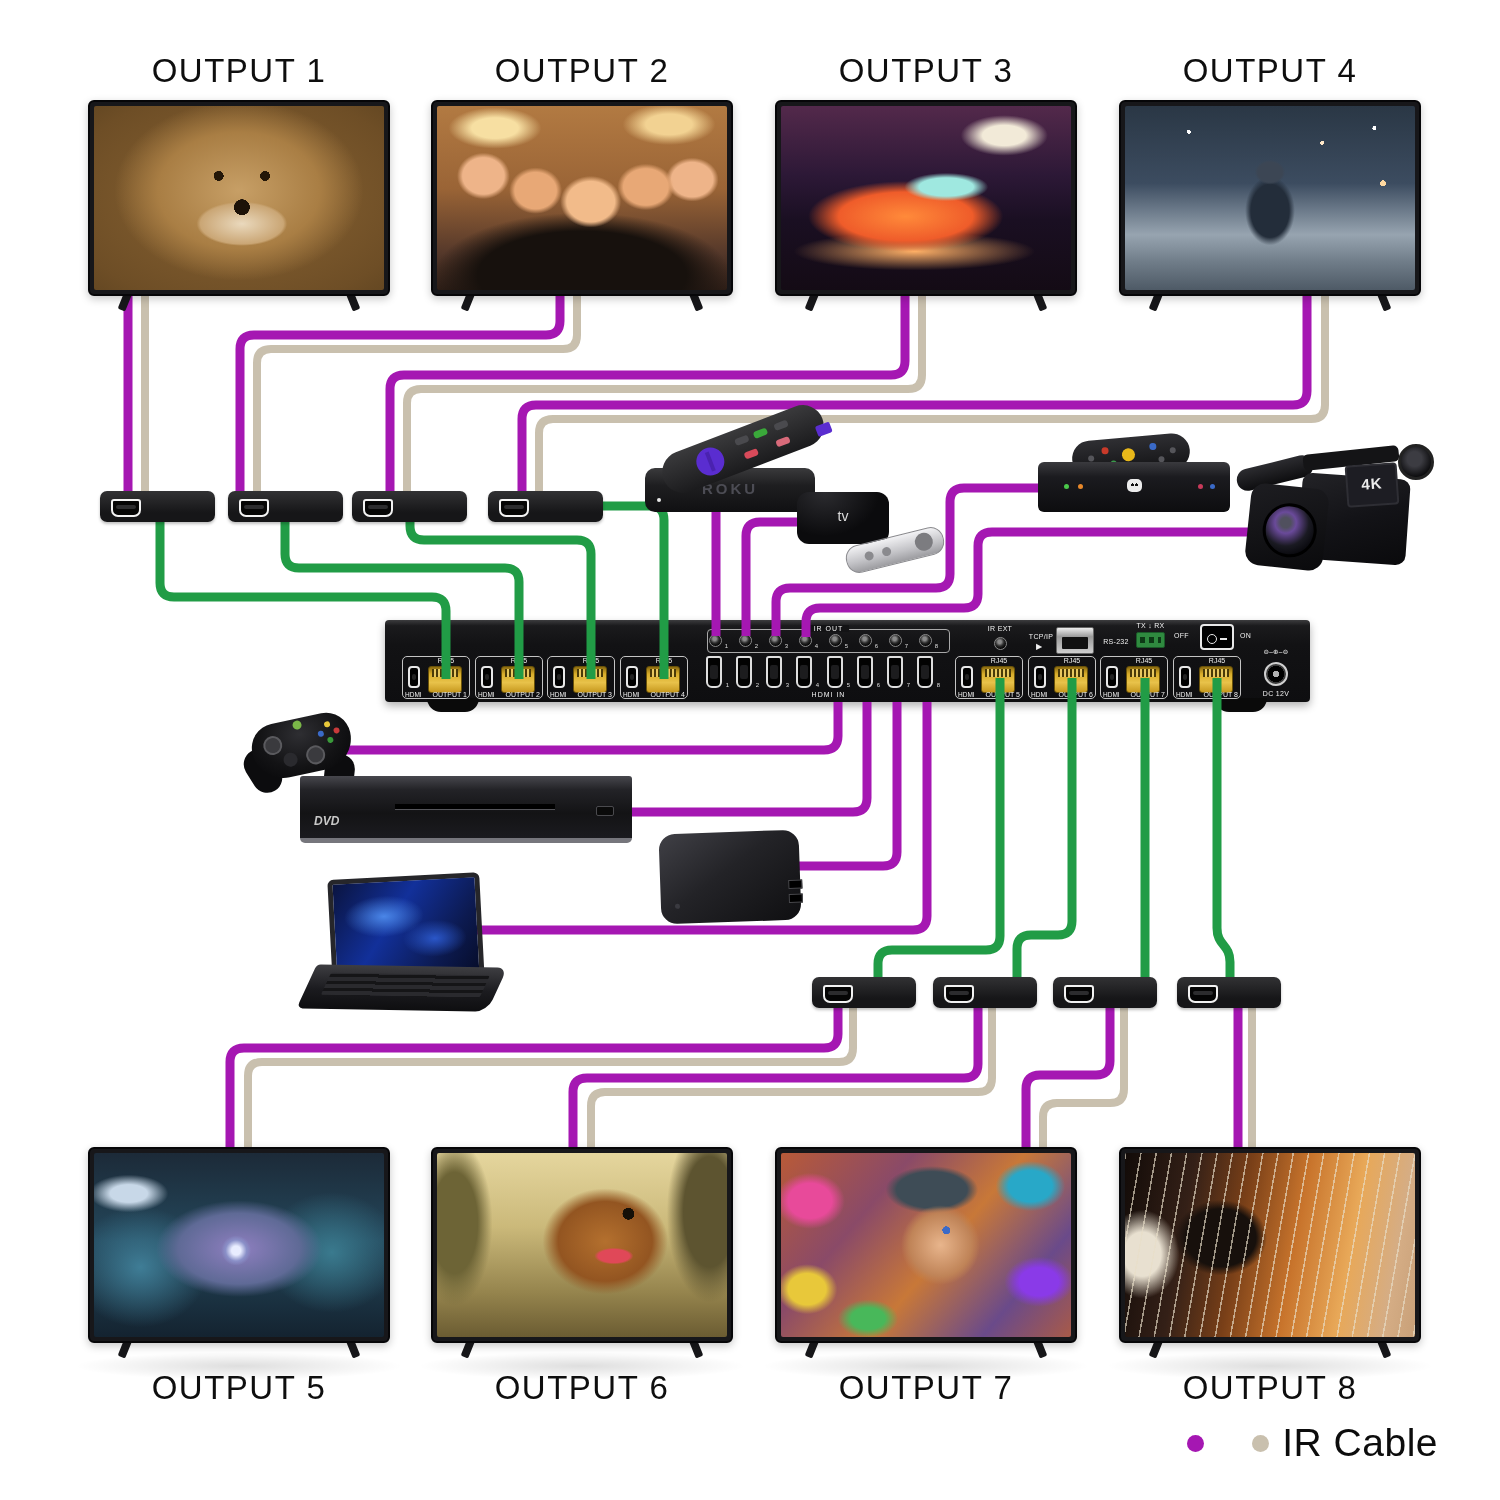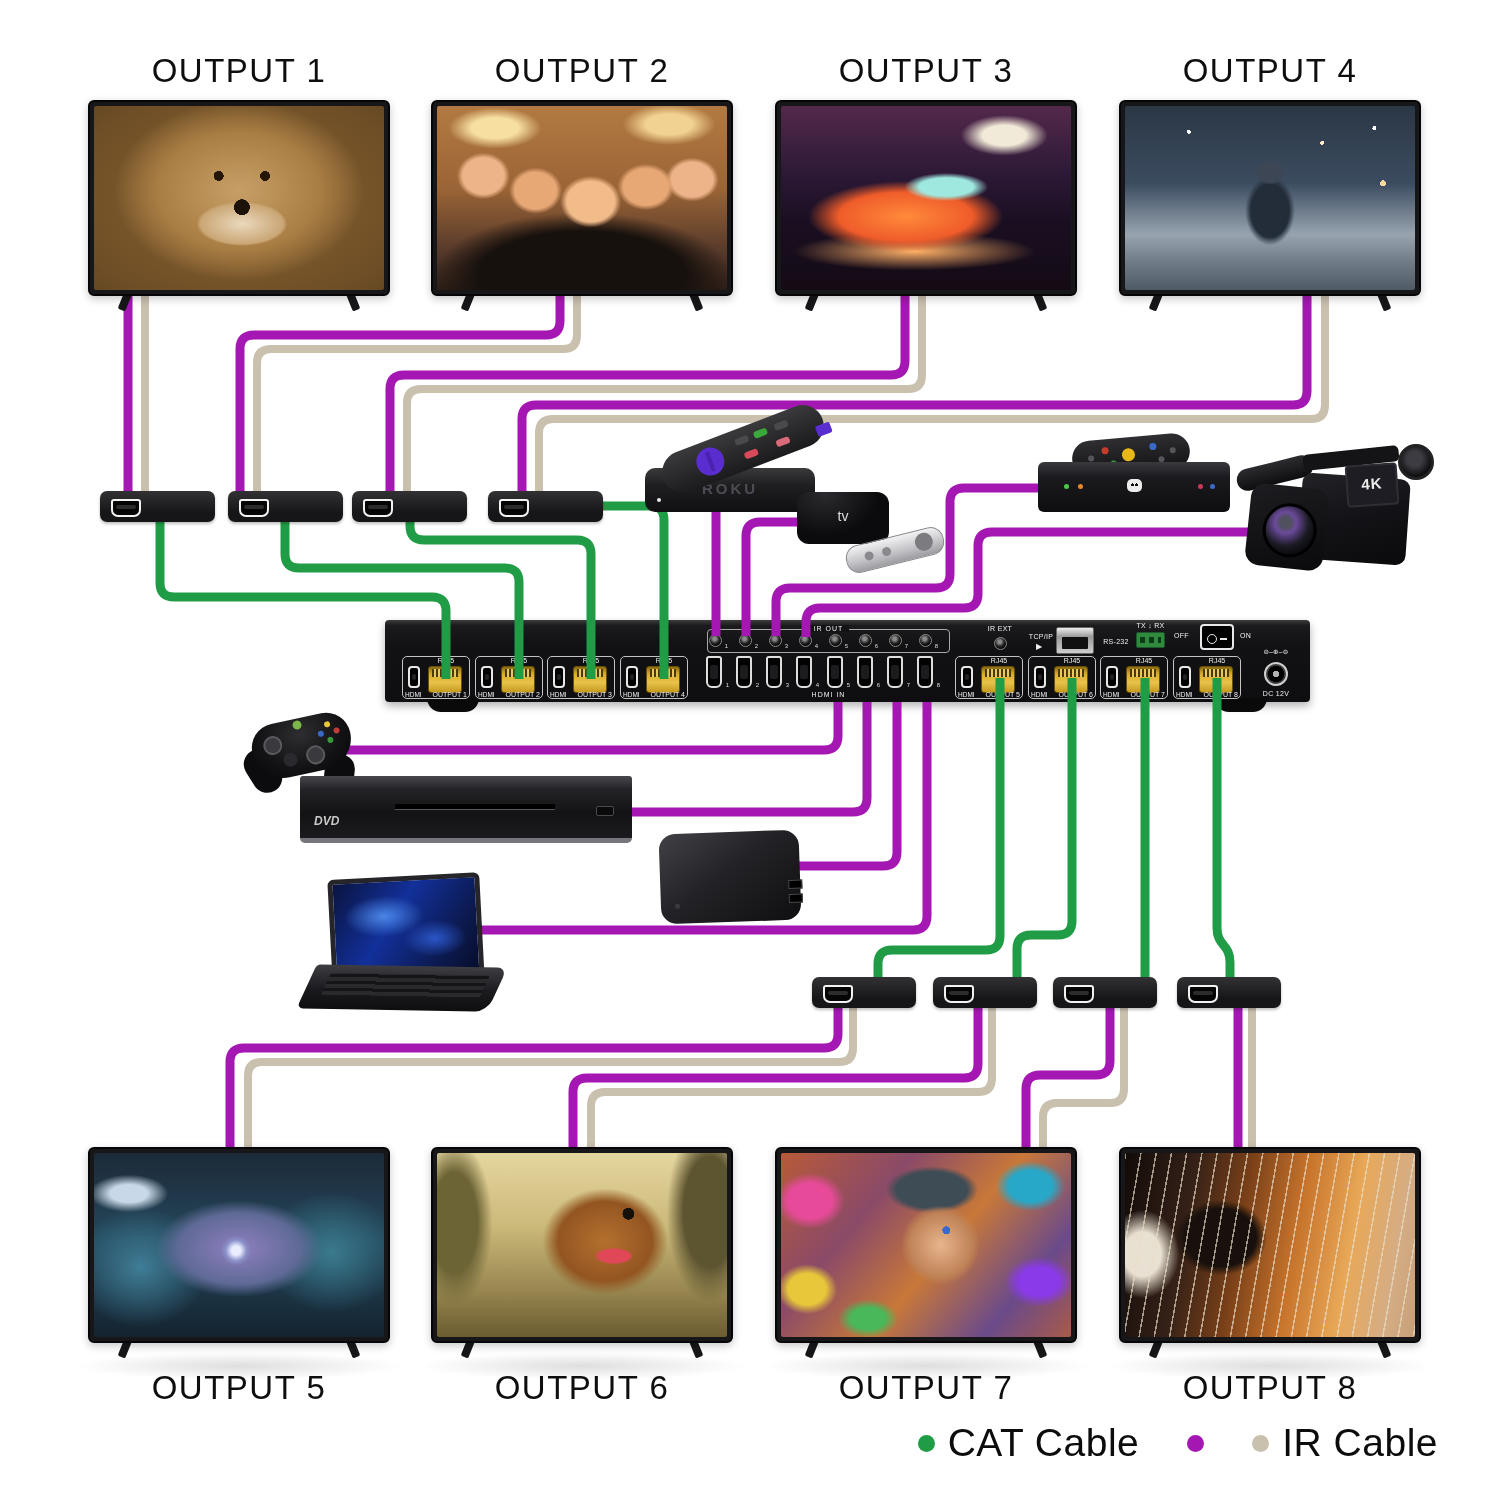--- a/index.html
+++ b/index.html
@@ -559,24 +559,20 @@
   </div>
   <div class="dev lap-screen">
       <div class="lap-screen-inner"></div>
     </div>
   <div class="dev lap-base">
       <div class="lap-keys"></div>
     </div>
 
   <div class="legend">
     <div class="li">
-      <span class="ldot" style="background: rgb(33, 156, 70);"></span>
-      <span class="ltext">CAT Cable</span>
-    </div>
-    <div class="li">
       <span class="ldot" style="background: rgb(165, 23, 178);"></span>
     </div>
     <div class="li">
       <span class="ldot" style="background: rgb(201, 192, 174);"></span>
       <span class="ltext">IR Cable</span>
     </div>
   </div>
 
 </div>
 

